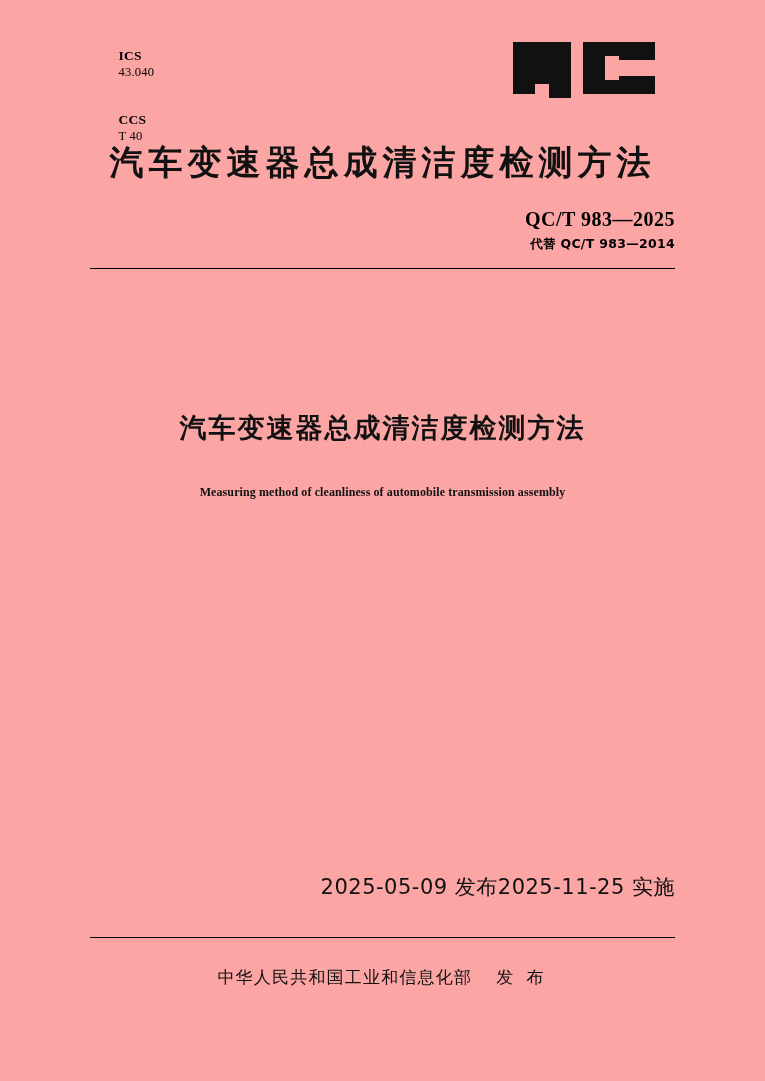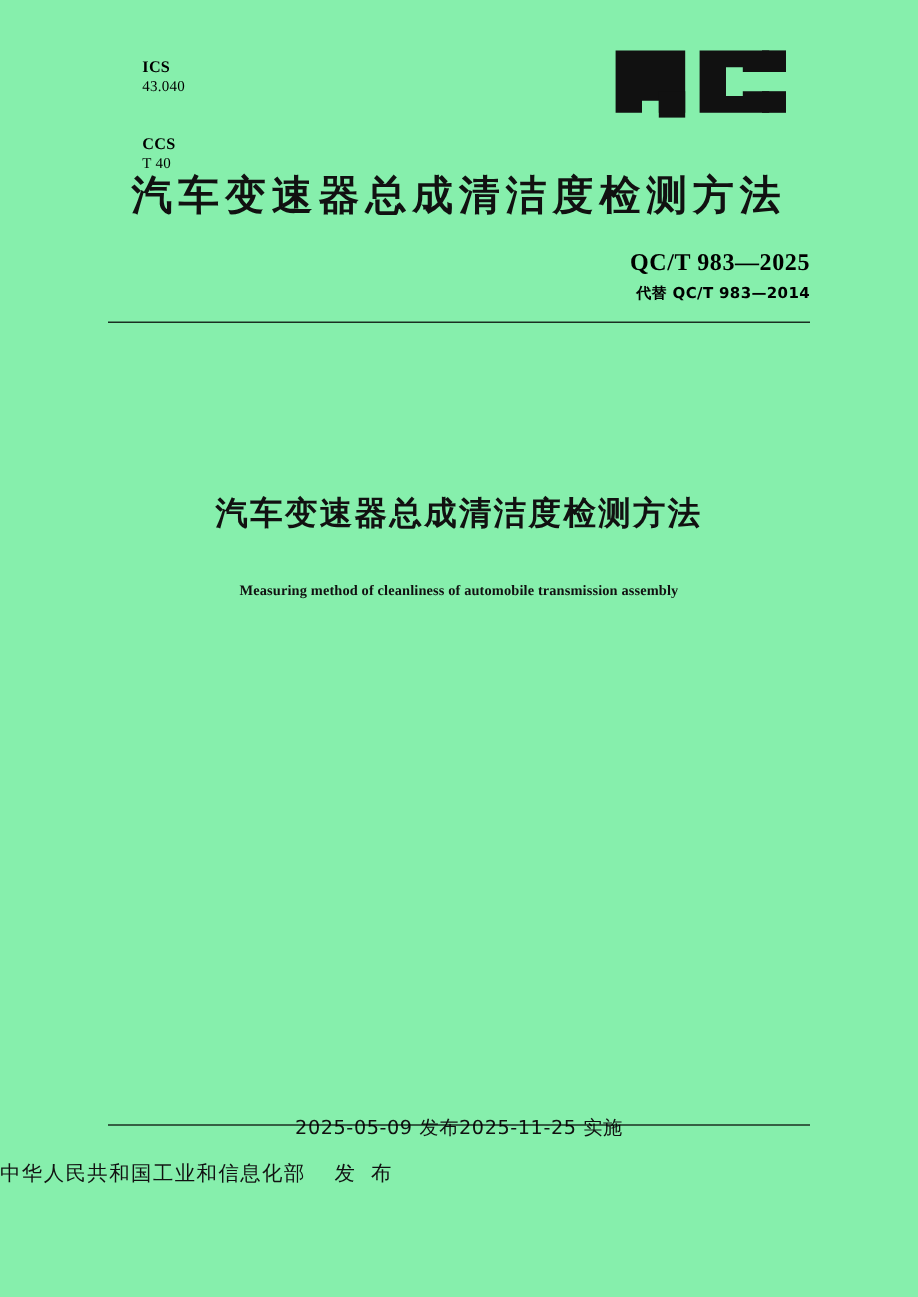--- a/index.html
+++ b/index.html
@@ -15,21 +15,21 @@
     position: relative;
     overflow: hidden;
   }
 
   .page {
     position: absolute;
     left: 0;
     top: 0;
     width: 765px;
     height: 1081px;
-    background: #86efac;
+    background: #fca5a5;
   }
 
   
   .header-block {
     position: absolute;
     left: 90px;
     top: 32px;
     width: 585px;
     height: 90px;
   }
@@ -148,40 +148,40 @@
     font-weight: bold;
     font-size: 12px;
     letter-spacing: 0.1px;
     color: #111;
   }
 
   
   .date-row {
     position: absolute;
     left: 90px;
-    top: 930px;
+    top: 873px;
     width: 585px;
     display: flex;
-    justify-content: center;
+    justify-content: flex-end;
     align-items: baseline;
     font-family: "DejaVu Sans", sans-serif;
-    font-size: 16px;
+    font-size: 21px;
     letter-spacing: 0.5px;
     color: #111;
   }
   .date-row .date-item {
     white-space: nowrap;
   }
 
   .issuer {
     position: absolute;
     left: 0;
     top: 966px;
     width: 765px;
-    text-align: left;
+    text-align: center;
     font-family: "DejaVu Sans", sans-serif;
     font-size: 17px;
     letter-spacing: 1.2px;
     color: #111;
   }
   .issuer .issue-word {
     margin-left: 24px;
     letter-spacing: 4px;
   }
 </style>

